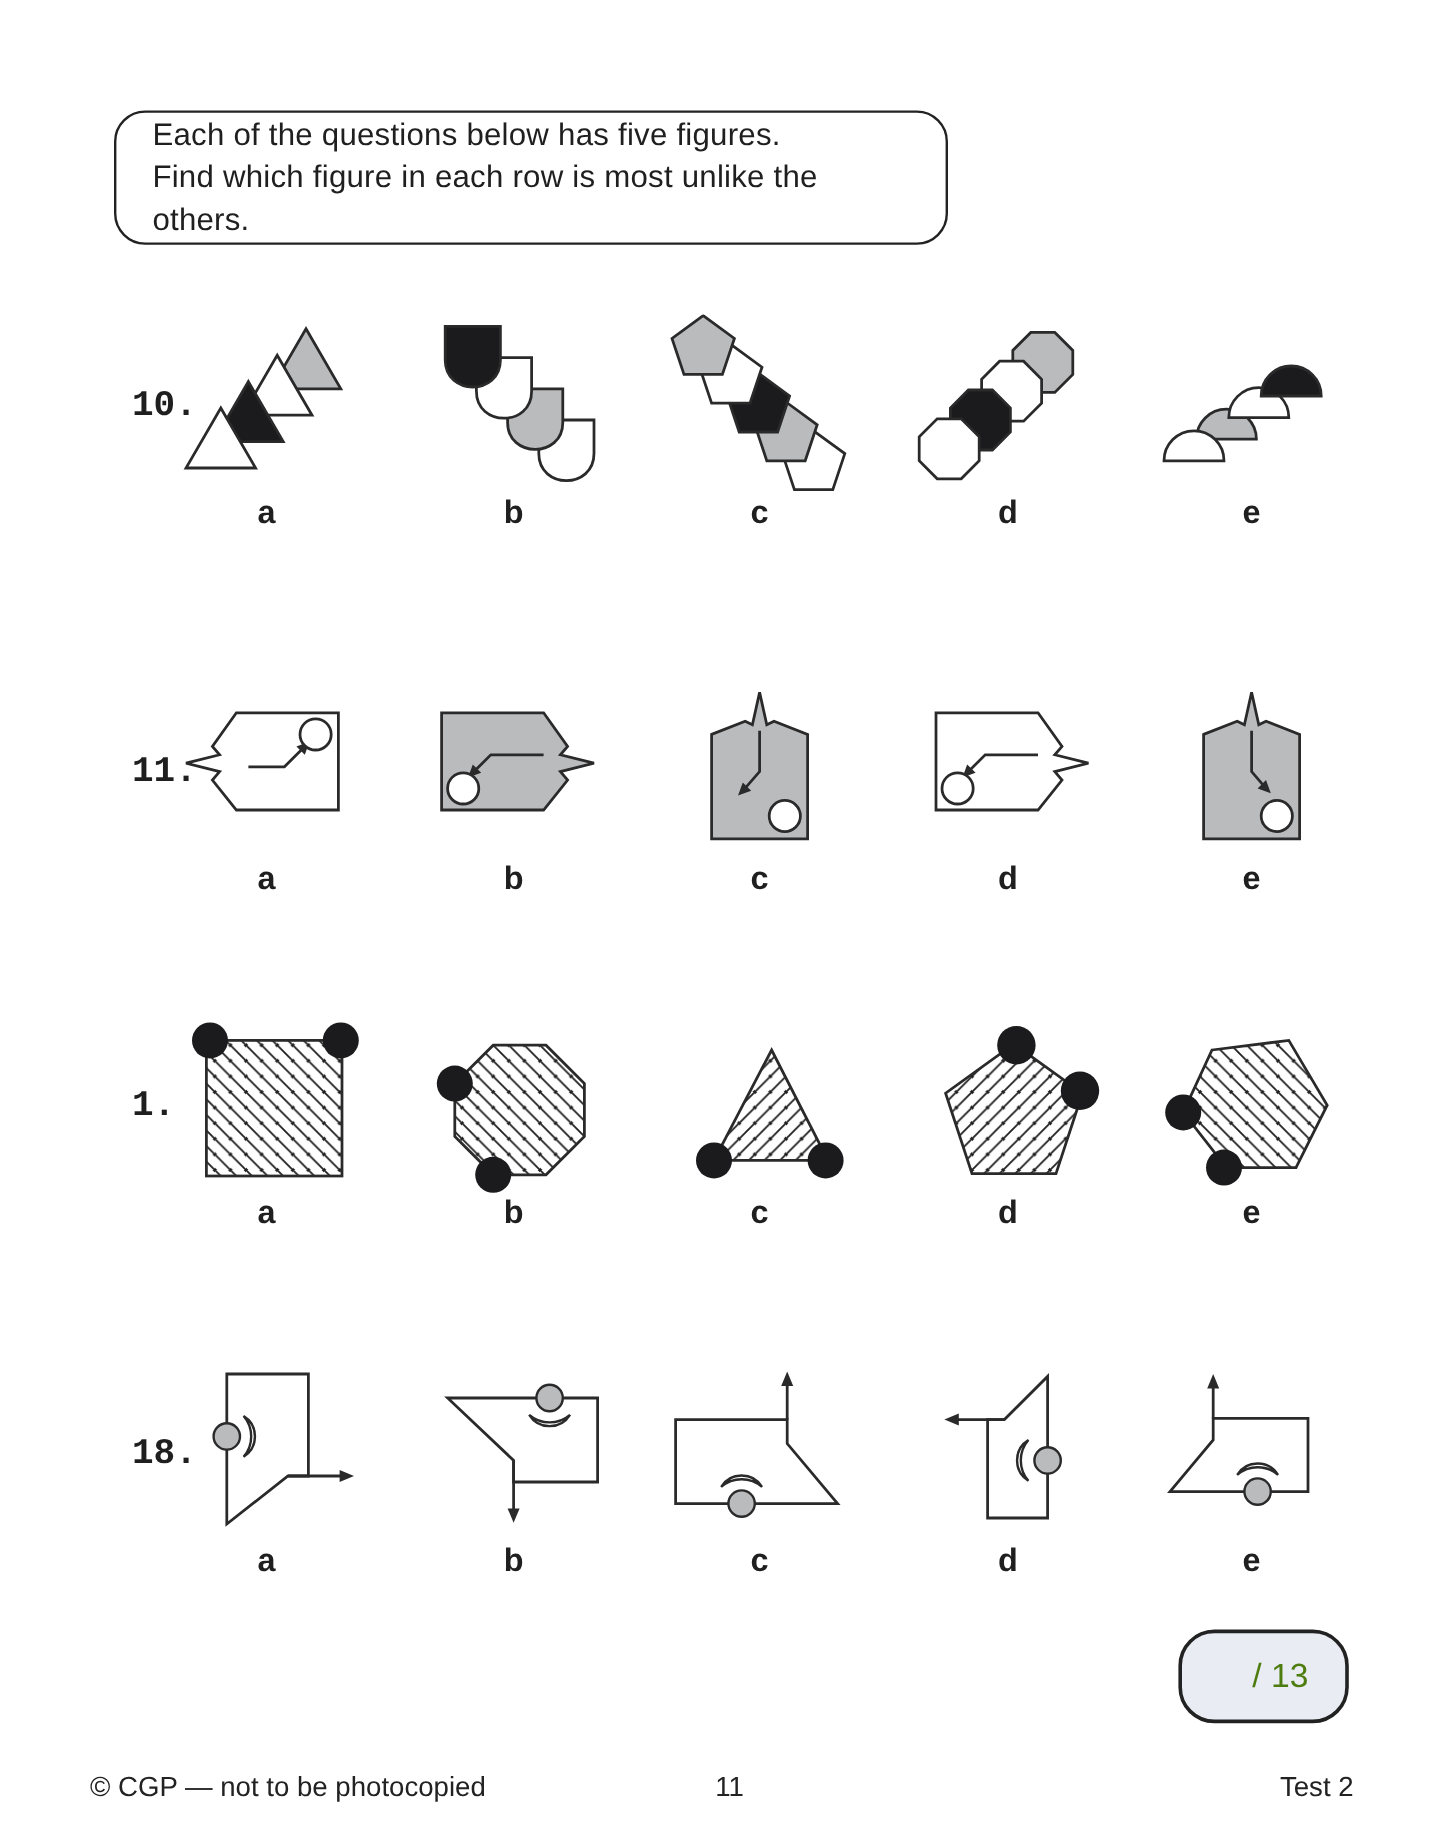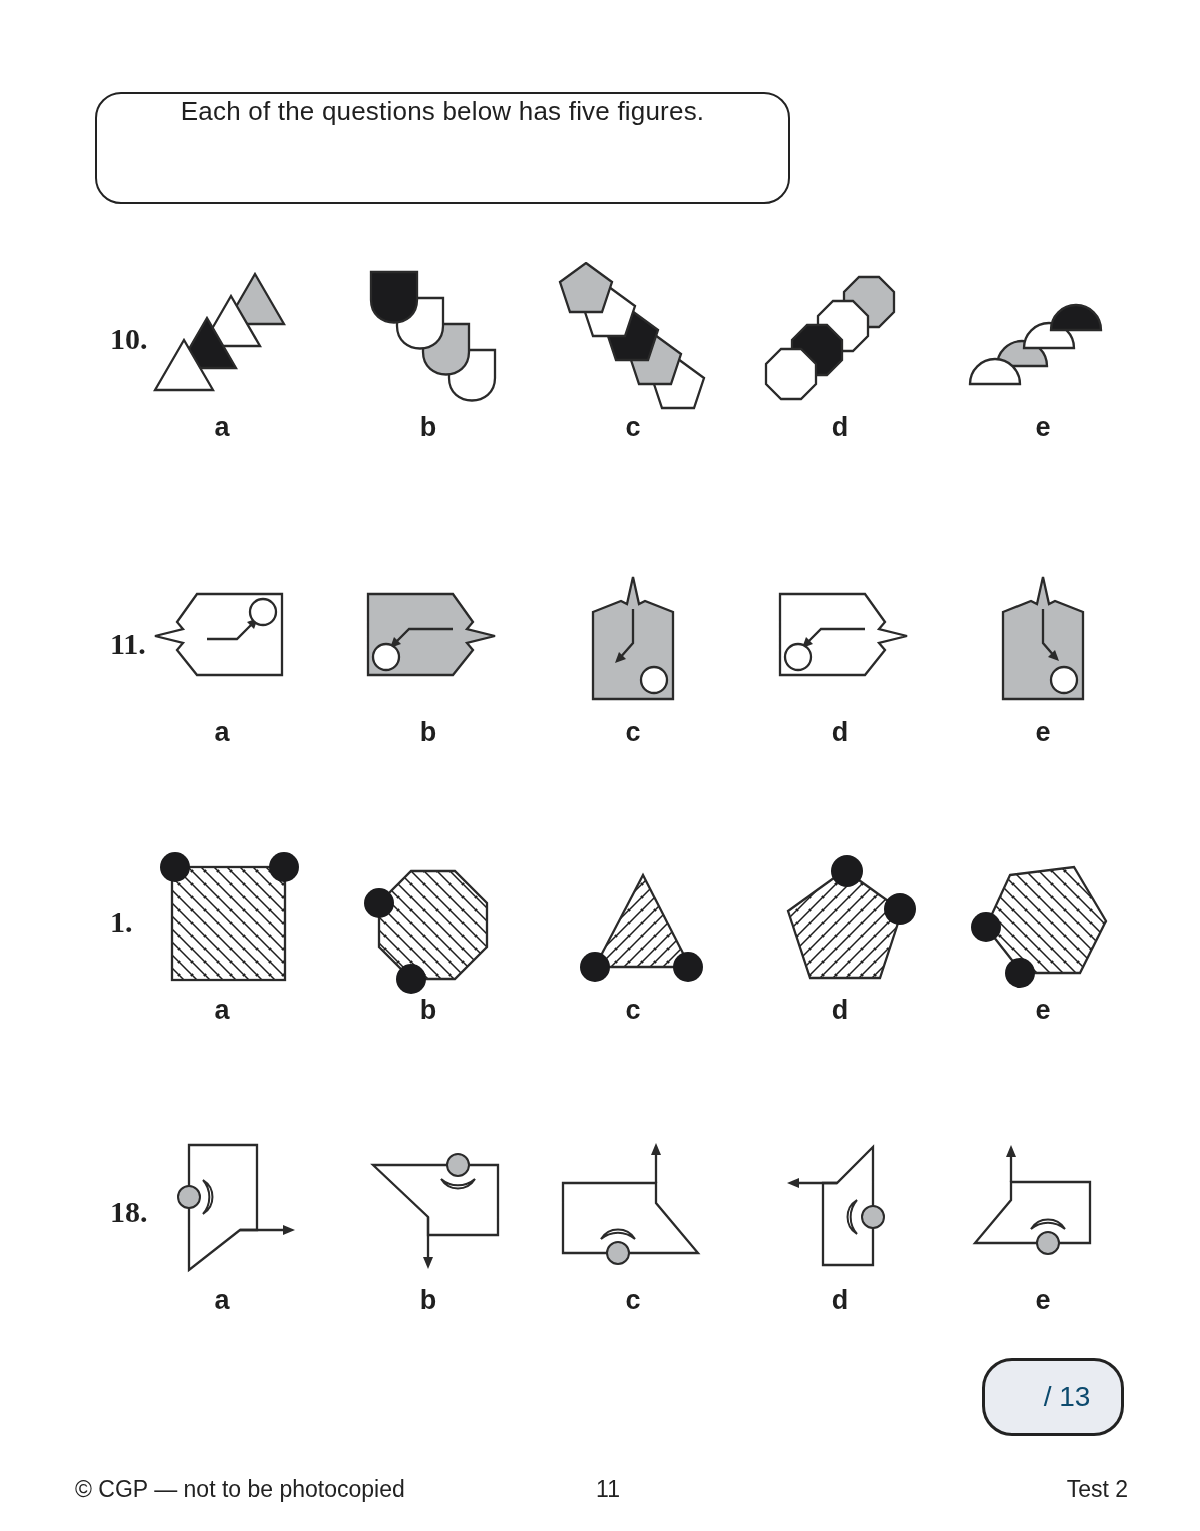--- a/index.html
+++ b/index.html
@@ -7,55 +7,56 @@
     --black-fill:#1b1b1d;
     --outline:#2a2a2a;
     --score-box-fill:#e9ecf2;
     --text:#1f1f1f;
   }
   html,body{margin:0;padding:0;background:#fff;}
   .page{position:relative;width:1200px;height:1531px;background:#fff;overflow:hidden;
         font-family:"Liberation Sans",sans-serif;color:var(--text);}
   .instruction-box{position:absolute;left:95px;top:92px;width:695px;height:112px;
         border:2.5px solid #222;border-radius:26px;box-sizing:border-box;
-        display:flex;justify-content:center;padding:0 30px;}
+        display:flex;flex-direction:column;justify-content:center;padding:0 30px;}
   .instruction-box .line{font-size:26px;line-height:1.35;letter-spacing:0.2px;}
   .qrow{position:absolute;left:0;width:1200px;height:185px;}
   .qnum{position:absolute;left:110px;top:60px;width:60px;
-        font-family:Liberation Serif, serif;font-weight:bold;font-size:30px;}
+        font-family:Liberation Mono, monospace;font-weight:bold;font-size:30px;}
   .opt{position:absolute;top:0;width:190px;height:185px;}
   .opt svg{position:absolute;left:0;top:0;}
   .letter{position:absolute;left:0;top:150px;width:190px;text-align:center;
         font-weight:bold;font-size:27px;}
   .c0{left:127px}.c1{left:333px}.c2{left:538px}.c3{left:745px}.c4{left:948px}
   .r10{top:262px}.r11{top:567px}.r12{top:845px}.r13{top:1135px}
   .score-box{position:absolute;left:982px;top:1358px;width:142px;height:78px;
         border:3px solid #222;border-radius:30px;box-sizing:border-box;
         background:var(--score-box-fill);display:flex;align-items:center;justify-content:center;
-        padding-left:28px;font-size:28px;color:#0c4a6e;}
+        padding-left:28px;font-size:28px;color:#4d7c0f;}
   .footer{position:absolute;left:0;top:1476px;width:1200px;font-size:23px;color:#222;}
   .footer .fl{position:absolute;left:75px;text-align:center;}
   .footer .fc{position:absolute;left:0;width:1216px;text-align:center;}
   .footer .fr{position:absolute;right:72px;}
   svg .ln{stroke:var(--outline);stroke-width:2.3;fill:none;}
   svg .shp{stroke:var(--outline);stroke-width:2.3;}
   svg .wh{fill:#ffffff;} svg .gr{fill:var(--gray-fill);} svg .bk{fill:var(--black-fill);}
   svg .dot{fill:var(--black-fill);}
   svg .gdot{fill:var(--gray-fill);stroke:var(--outline);stroke-width:2;}
   svg .cres{fill:#ffffff;stroke:var(--outline);stroke-width:2;}
   svg .hl{stroke:#1d1d1d;stroke-width:1.5;}
   svg .ah{fill:var(--outline);stroke:none;}
 </style>
 </head>
 <body>
 
 <div class="page">
 
   <div class="instruction-box">
     <div class="line">Each of the questions below has five figures.</div>
+    <div class="line">Find which figure in each row is most unlike the others.</div>
   </div>
 
   <div class="qrow r10">
     <div class="qnum">10.</div>
 
     <div class="opt c0">
       <svg width="190" height="150" aria-label="four overlapping triangles rising right: white, black, white, grey">
         <polygon class="shp gr" points="128,12 157,62 99,62"></polygon>
         <polygon class="shp wh" points="104,34 133,84 75,84"></polygon>
         <polygon class="shp bk" points="80,56 109,106 51,106"></polygon>

